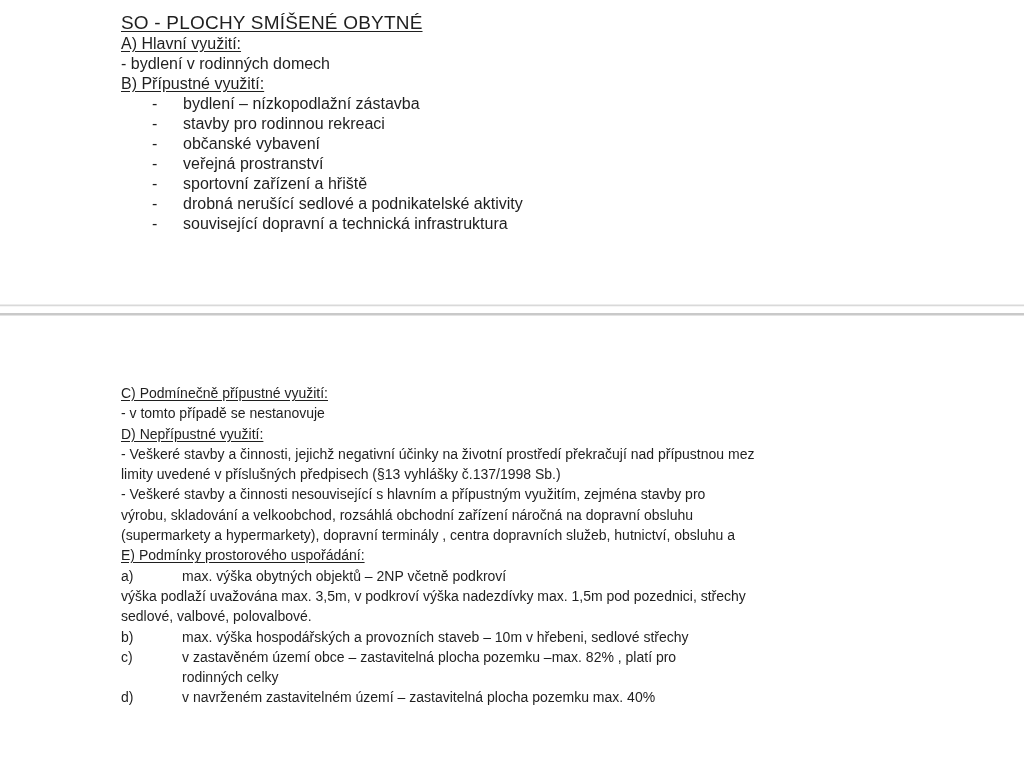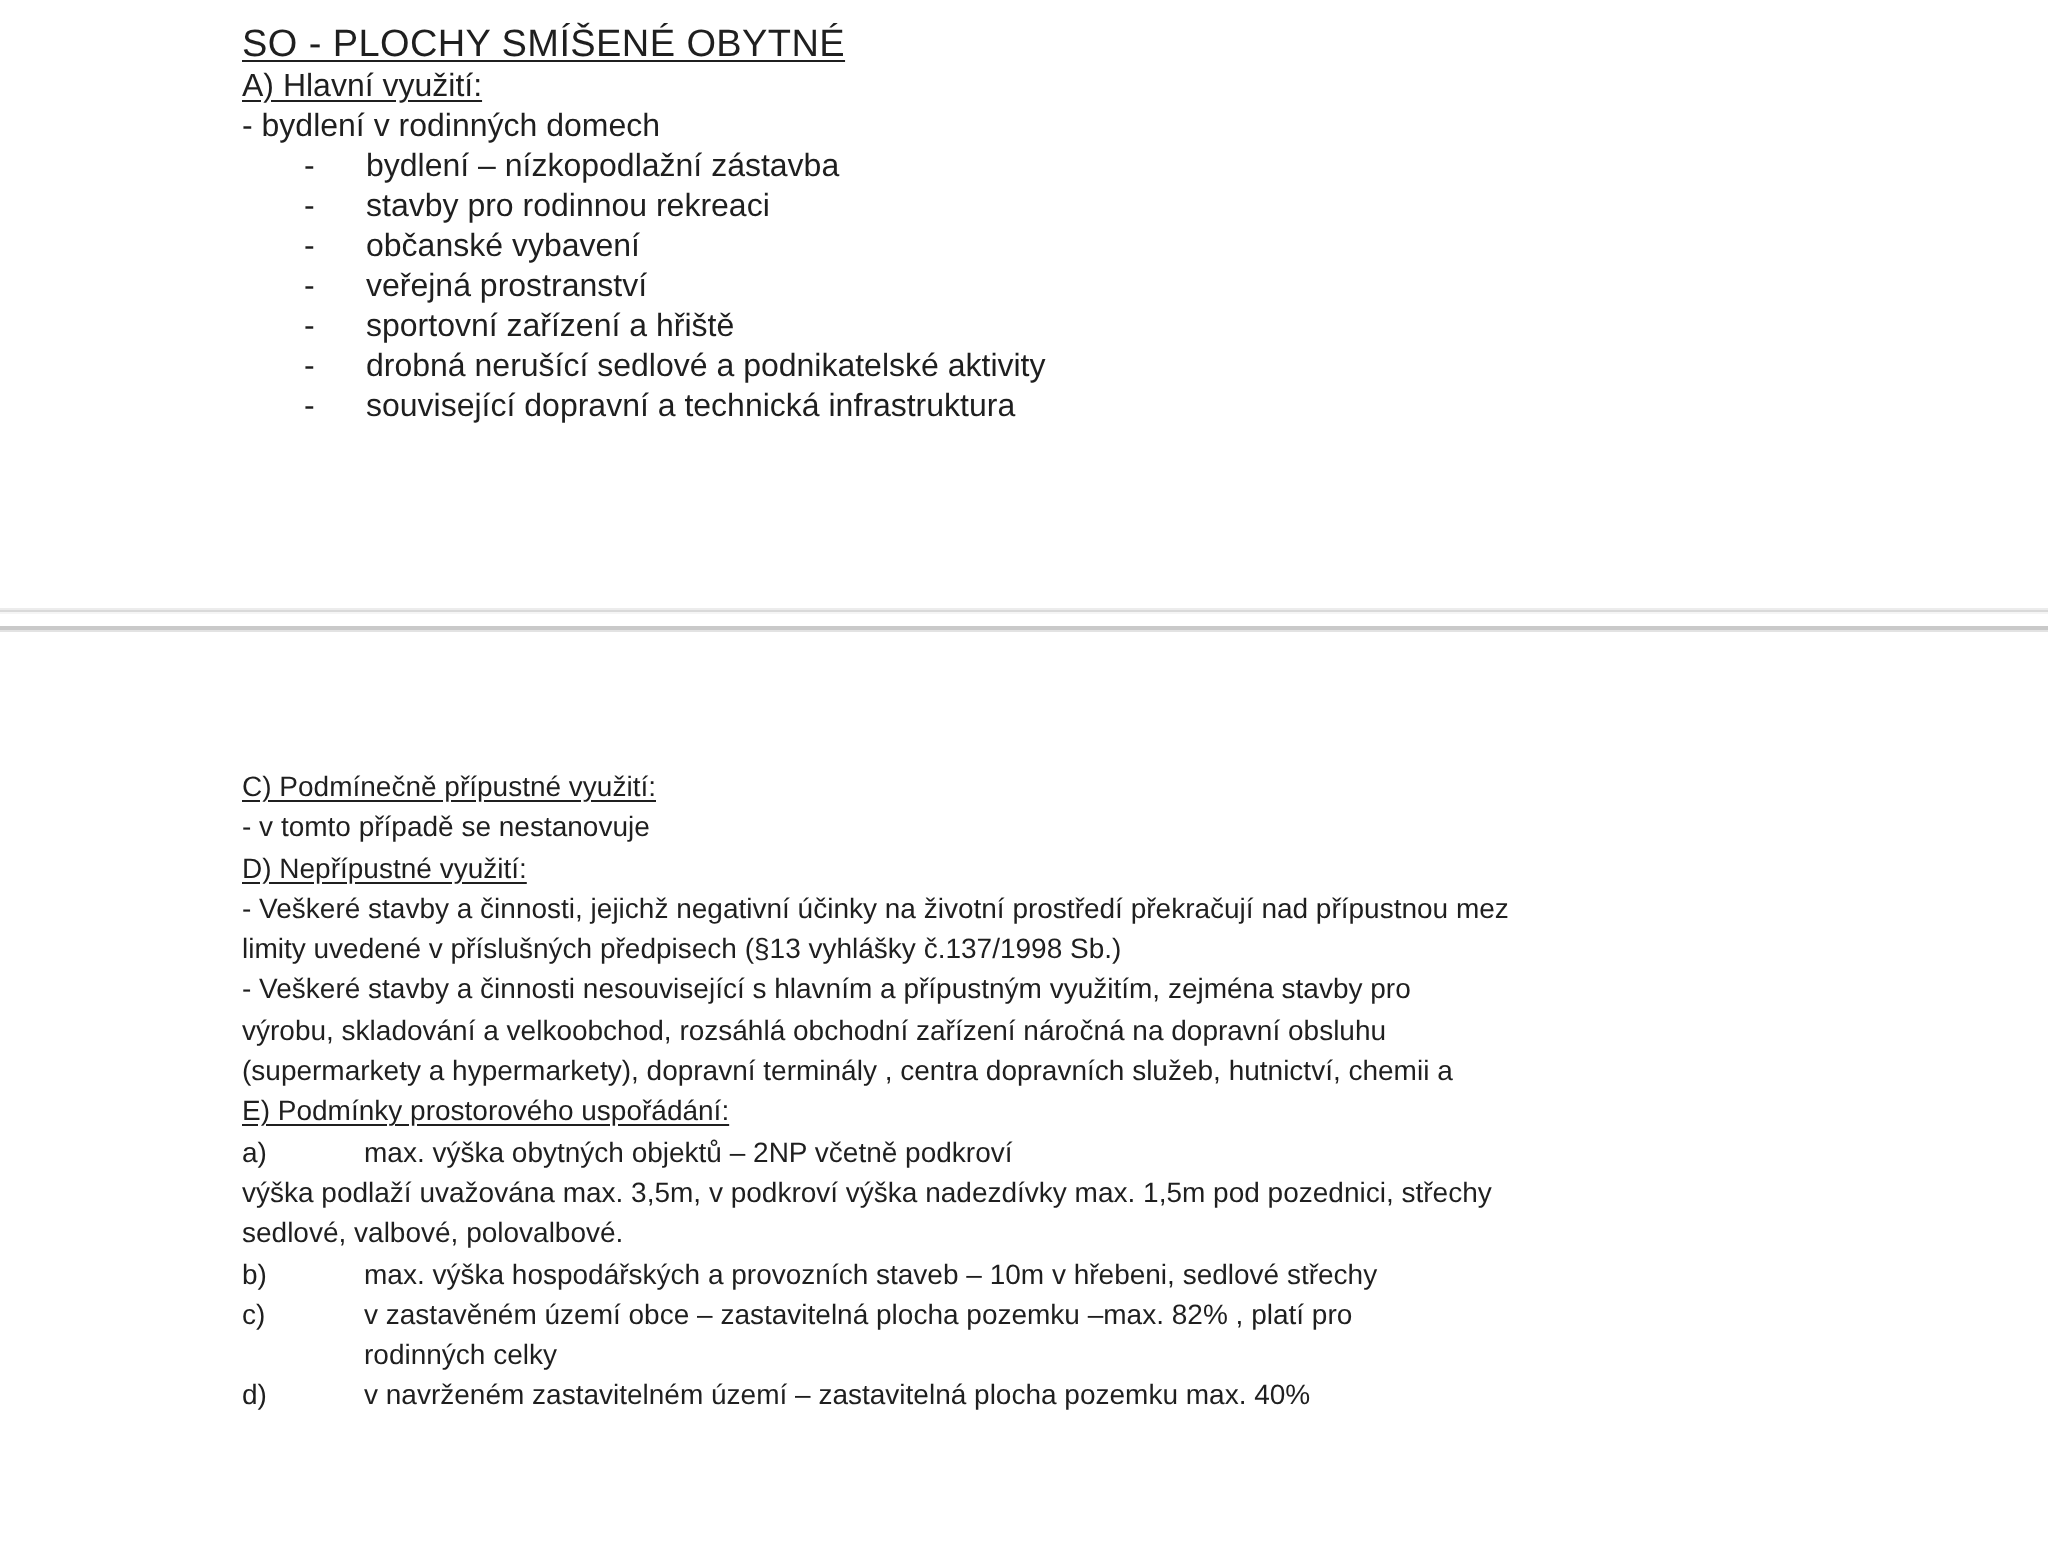--- a/index.html
+++ b/index.html
@@ -62,20 +62,21 @@
 </style>
 </head>
 <body>
 
 <div class="doc">
 
   <div class="sec-top">
     <div class="doc-title">SO - PLOCHY SMÍŠENÉ OBYTNÉ</div>
     <div class="heading">A) Hlavní využití:</div>
     <div>- bydlení v rodinných domech</div>
+    <div class="heading">B) Přípustné využití:</div>
 
     <div>
       <div class="bullet-row">
         <span class="bullet-dash">-</span>
         <span>bydlení – nízkopodlažní zástavba</span>
       </div>
       <div class="bullet-row">
         <span class="bullet-dash">-</span>
         <span>stavby pro rodinnou rekreaci</span>
       </div>
@@ -110,21 +111,21 @@
   <div class="sec-bottom">
     <div class="heading">C) Podmínečně přípustné využití:</div>
     <div>- v tomto případě se nestanovuje</div>
     <div class="heading">D) Nepřípustné využití:</div>
 
     <div>
       <div>- Veškeré stavby a činnosti, jejichž negativní účinky na životní prostředí překračují nad přípustnou mez</div>
       <div>limity uvedené v příslušných předpisech (§13 vyhlášky č.137/1998 Sb.)</div>
       <div>- Veškeré stavby a činnosti nesouvisející s hlavním a přípustným využitím, zejména stavby pro</div>
       <div>výrobu, skladování a velkoobchod, rozsáhlá obchodní zařízení náročná na dopravní obsluhu</div>
-      <div>(supermarkety a hypermarkety), dopravní terminály , centra dopravních služeb, hutnictví, chemii a</div>
+      <div>(supermarkety a hypermarkety), dopravní terminály , centra dopravních služeb, hutnictví, obsluhu a</div>
     </div>
 
     <div class="heading">E) Podmínky prostorového uspořádání:</div>
 
     <div>
       <div class="e-row has-letter">
         <span class="e-letter">a)</span>
         <span>max. výška obytných objektů – 2NP včetně podkroví</span>
       </div>
       <div class="e-row flush">

